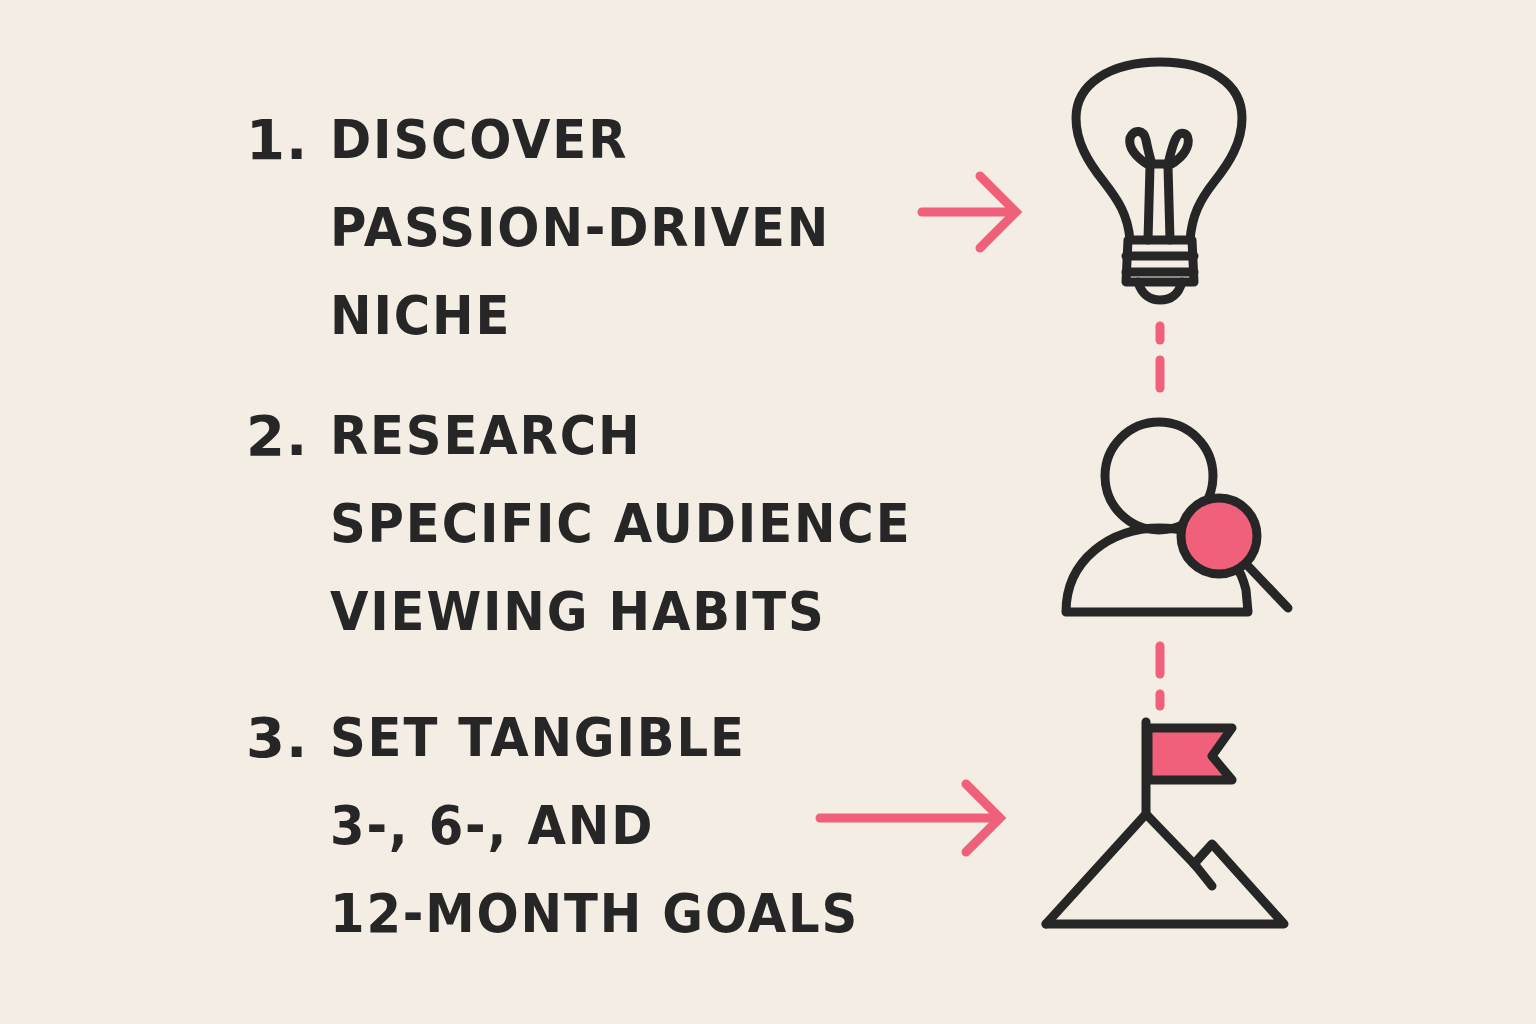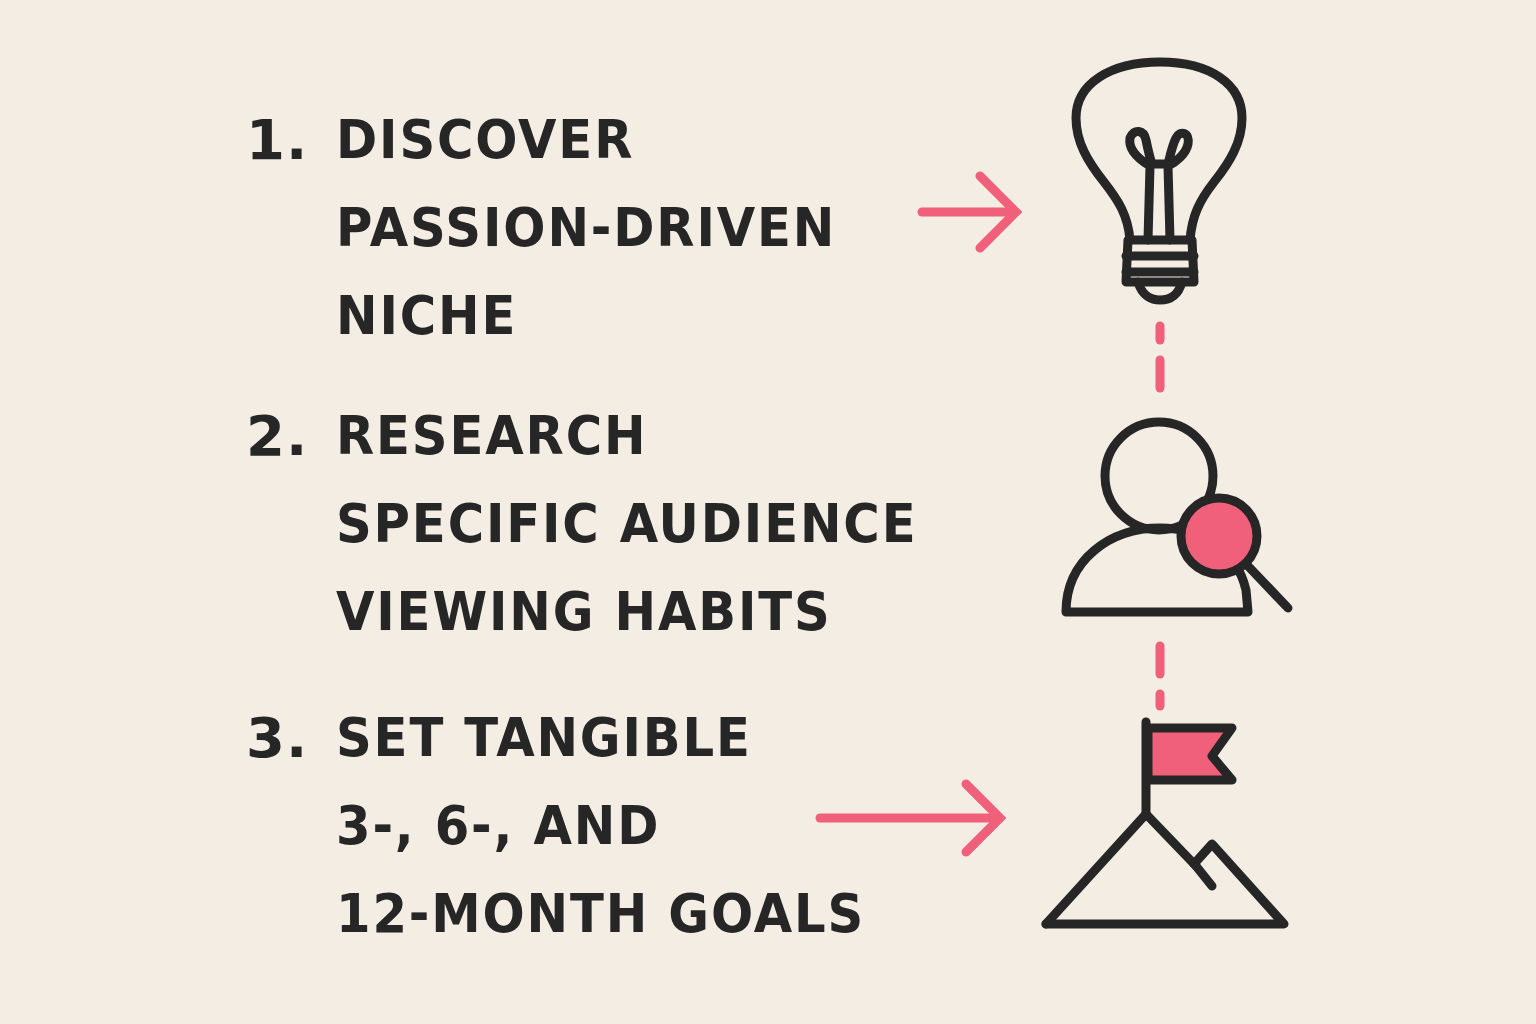--- a/index.html
+++ b/index.html
@@ -8,21 +8,21 @@
     background:#f3ede3;
     position:relative;
     font-family:"DejaVu Sans", "Liberation Sans", sans-serif;
     color:#262626;
   }
   .step { position:absolute; left:246px; }
   .num {
     position:absolute; left:0; top:0;
     font-size:56px; font-weight:bold; letter-spacing:1px;
   }
-  .lines { position:absolute; left:90px; top:0; }
+  .lines { position:absolute; left:84px; top:0; }
   .line {
     display:block;
     font-size:54px; font-weight:bold; letter-spacing:2px;
     line-height:88px; white-space:nowrap;
     transform:scaleX(0.92); transform-origin:left;
   }
   .step .num { line-height:88px; }
   svg.overlay { position:absolute; left:0; top:0; }
 </style>
 </head>

